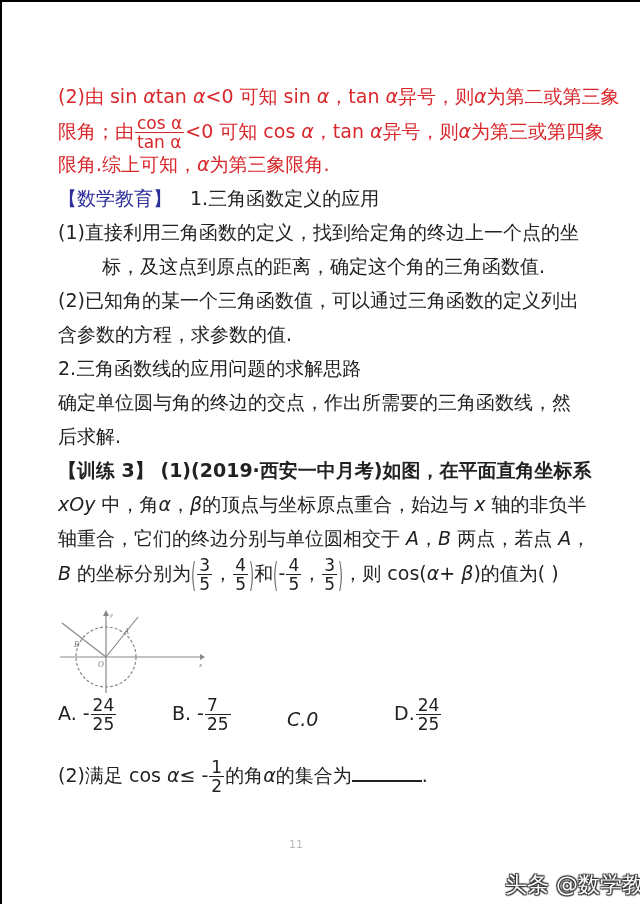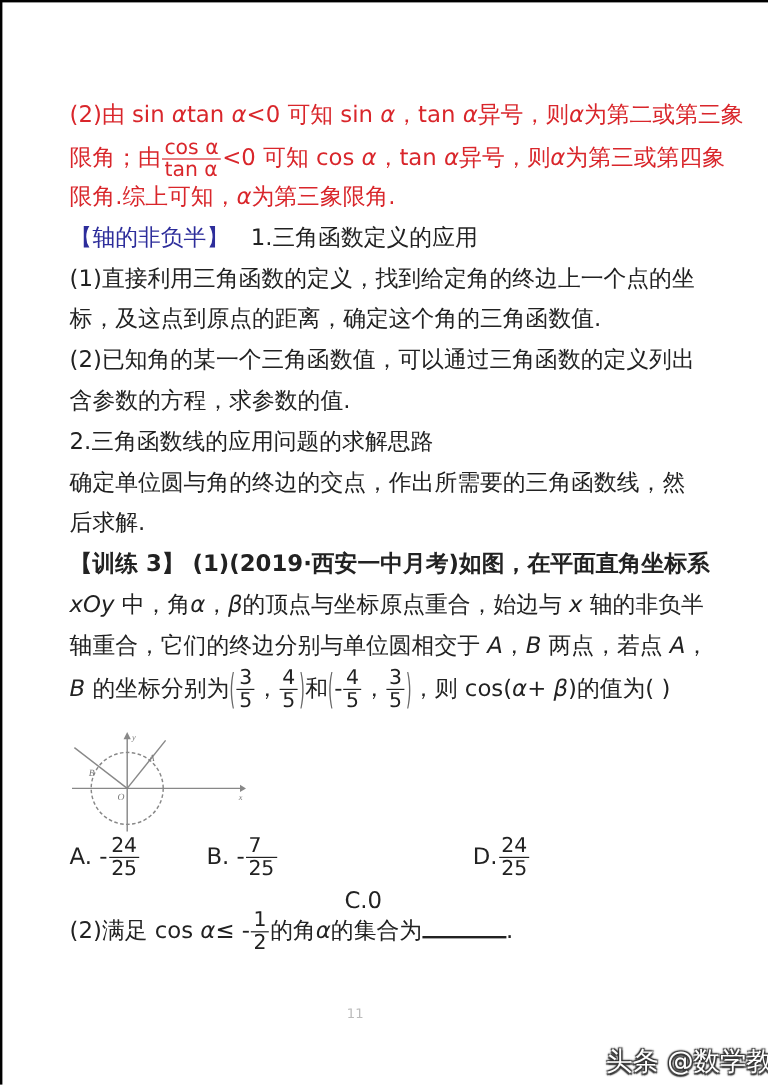--- a/index.html
+++ b/index.html
@@ -49,24 +49,24 @@
 
   <div class="line red" style="top:114px;">
     <span>限角；由</span><span class="frac"><span class="num">cos α</span><span class="den">tan α</span></span><span>&lt;0 可知 cos </span><span class="it">α</span><span>，tan </span><span class="it">α</span><span>异号，则</span><span class="it">α</span><span>为第三或第四象</span>
   </div>
 
   <div class="line red" style="top:152px;">
     <span>限角.综上可知，</span><span class="it">α</span><span>为第三象限角.</span>
   </div>
 
   <div class="line" style="top:186px;">
-    <span class="blue">【轴的非负半】</span><span style="display:inline-block;width:18px;"></span><span>1.三角函数定义的应用</span>
+    <span class="blue">【数学教育】</span><span style="display:inline-block;width:18px;"></span><span>1.三角函数定义的应用</span>
   </div>
   <div class="line" style="top:220px;">(1)直接利用三角函数的定义，找到给定角的终边上一个点的坐</div>
-  <div class="line" style="top:254px;">标，及这点到原点的距离，确定这个角的三角函数值.</div>
+  <div class="line" style="top:254px;margin-left:44px;">标，及这点到原点的距离，确定这个角的三角函数值.</div>
   <div class="line" style="top:288px;">(2)已知角的某一个三角函数值，可以通过三角函数的定义列出</div>
   <div class="line" style="top:322px;">含参数的方程，求参数的值.</div>
   <div class="line" style="top:356px;">2.三角函数线的应用问题的求解思路</div>
   <div class="line" style="top:390px;">确定单位圆与角的终边的交点，作出所需要的三角函数线，然</div>
   <div class="line" style="top:424px;">后求解.</div>
 
   <div class="line" style="top:458px;font-weight:bold;">
     <span>【训练 3】</span><span> (1)(2019·西安一中月考)如图，在平面直角坐标系</span>
   </div>
   <div class="line" style="top:492px;">
@@ -94,21 +94,21 @@
   <text x="60" y="12" font-size="7" fill="#777" font-style="italic" font-family="Liberation Serif, serif">y</text>
   <text x="149" y="62" font-size="7" fill="#777" font-style="italic" font-family="Liberation Serif, serif">x</text>
 </svg>
 
 <div class="choice" style="left:58px;">
   <span>A. -</span><span class="frac"><span class="num">24</span><span class="den">25</span></span>
 </div>
 <div class="choice" style="left:172px;">
   <span>B. -</span><span class="frac"><span class="num">7</span><span class="den">25</span></span>
 </div>
-<div class="choice" style="left:287px; top:740px;">
+<div class="choice" style="left:287px; top:708px;font-style:italic;">
   <span>C.0</span>
 </div>
 <div class="choice" style="left:394px;">
   <span>D.</span><span class="frac"><span class="num">24</span><span class="den">25</span></span>
 </div>
 
 <div class="line" style="left:58px; top:758px;">
   <span>(2)满足 cos </span><span class="it">α</span><span>≤ -</span><span class="frac"><span class="num">1</span><span class="den">2</span></span><span>的角</span><span class="it">α</span><span>的集合为</span><span class="blank"></span><span>.</span>
 </div>
 

